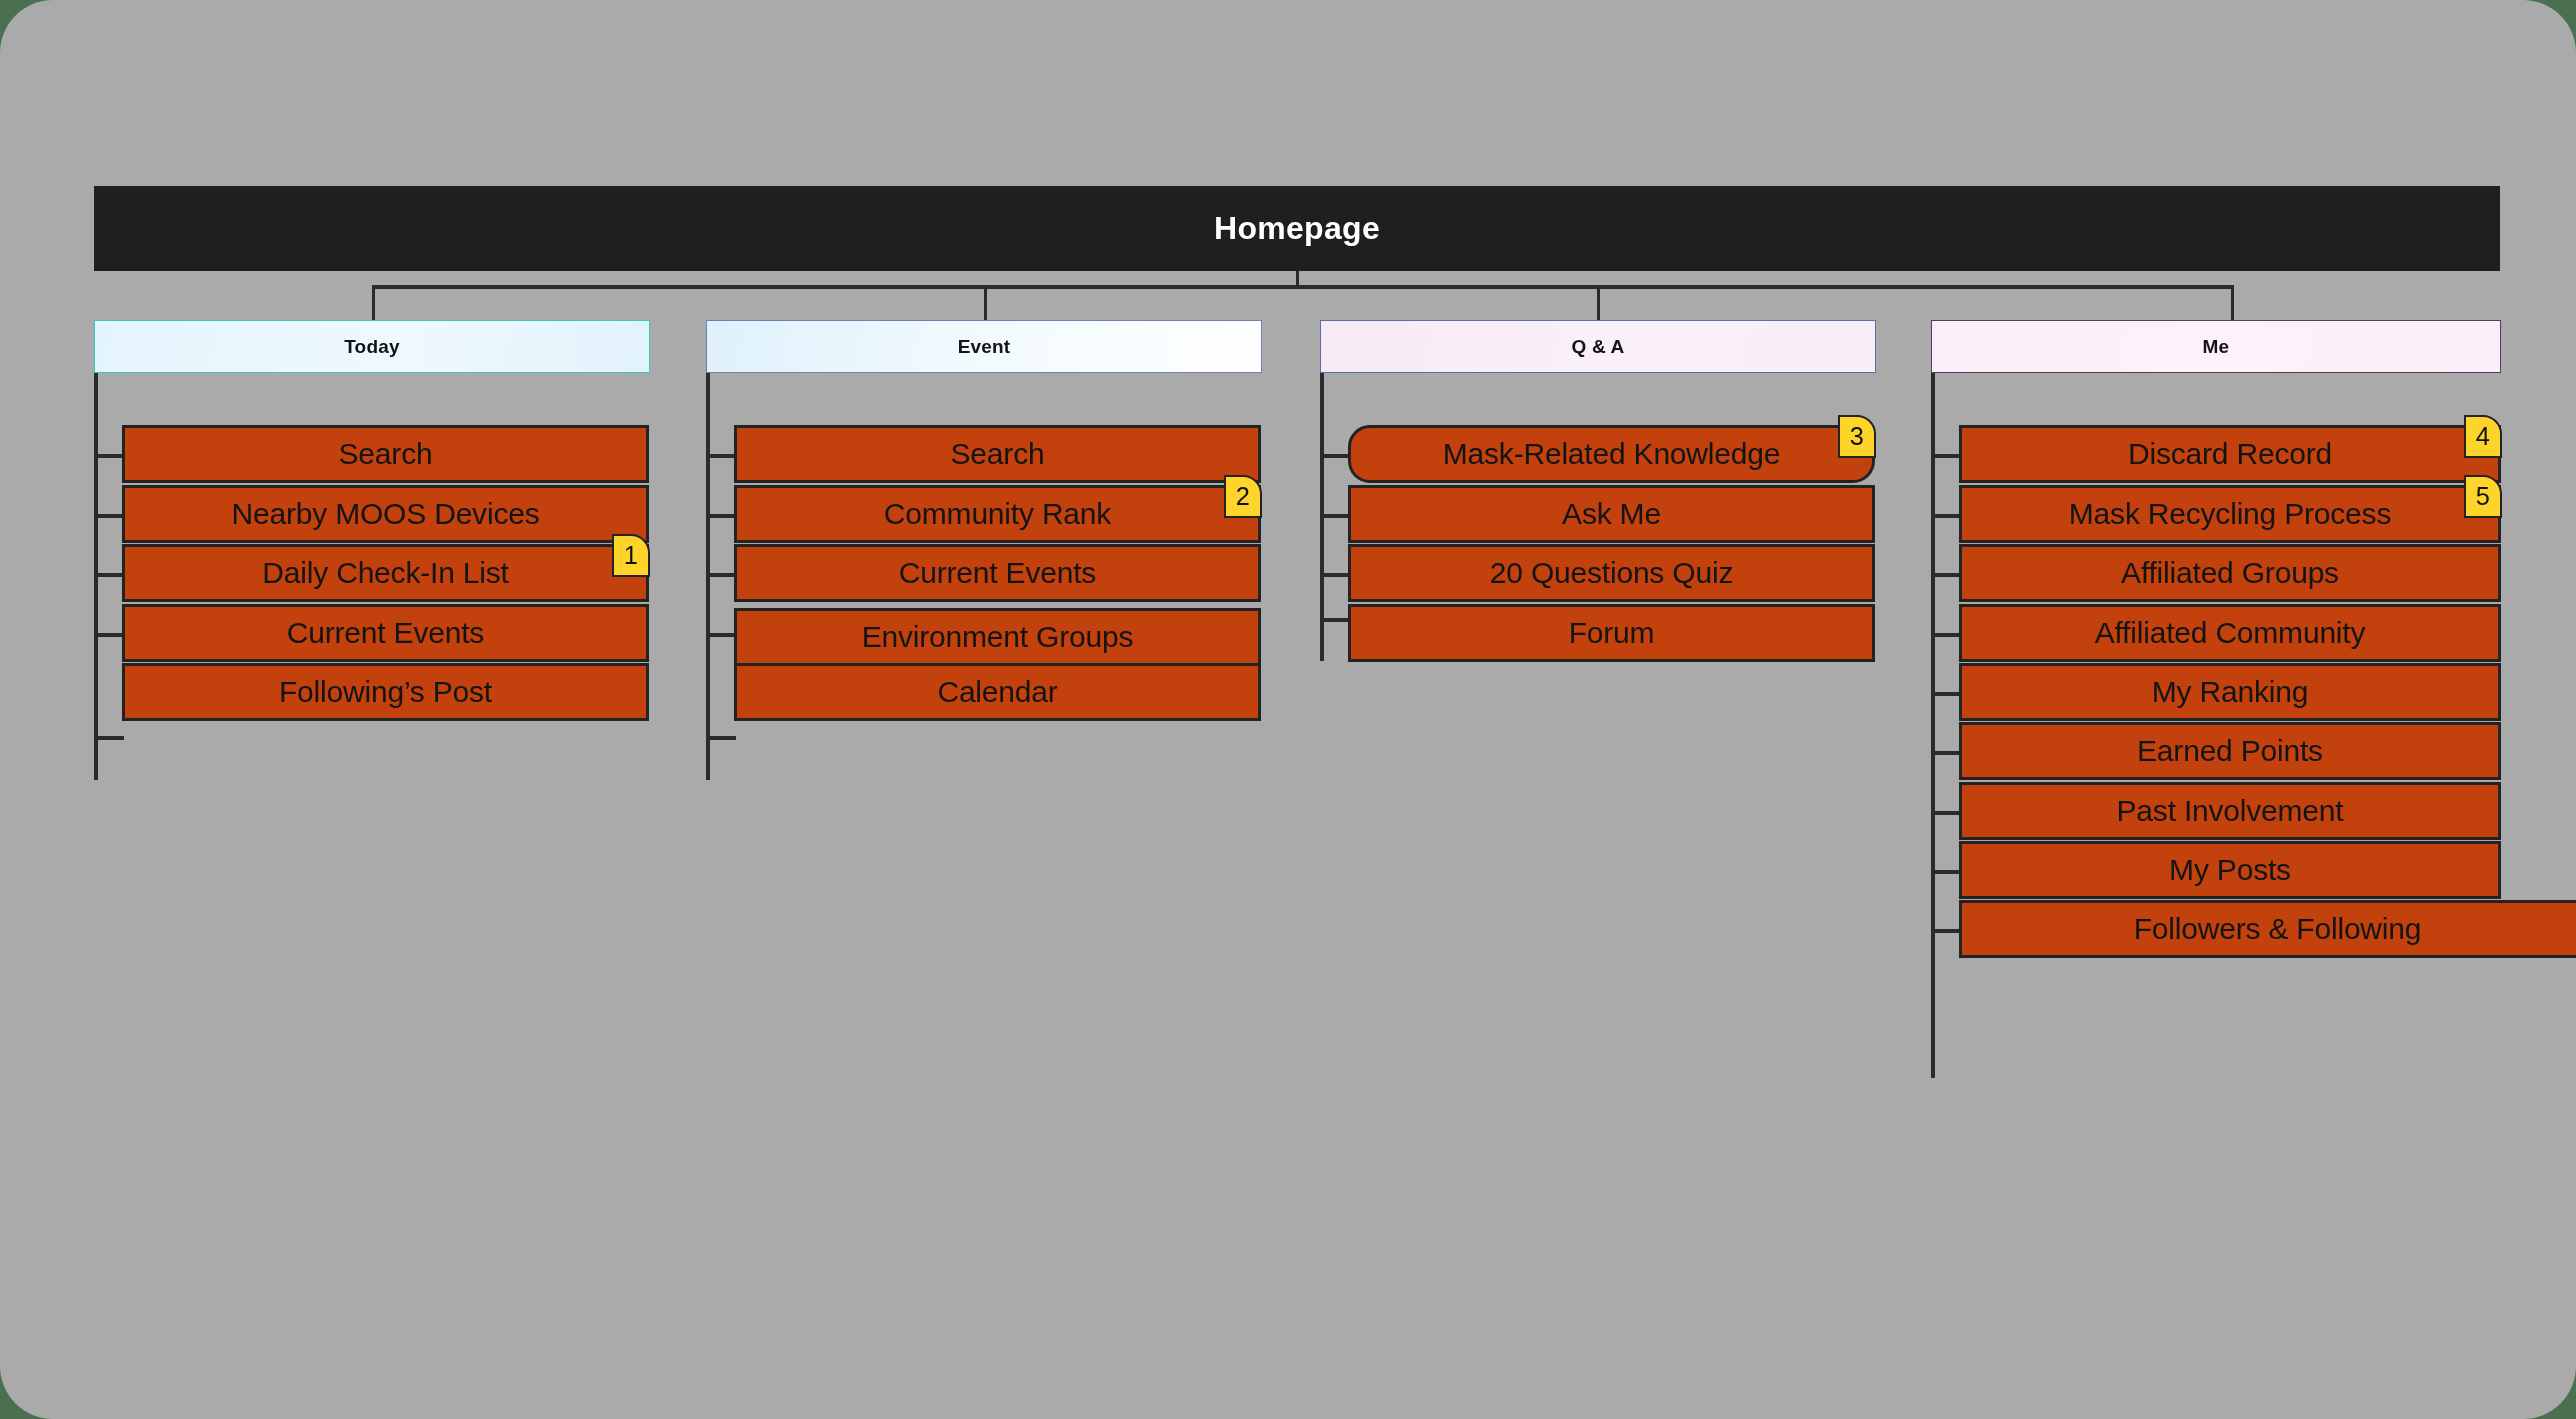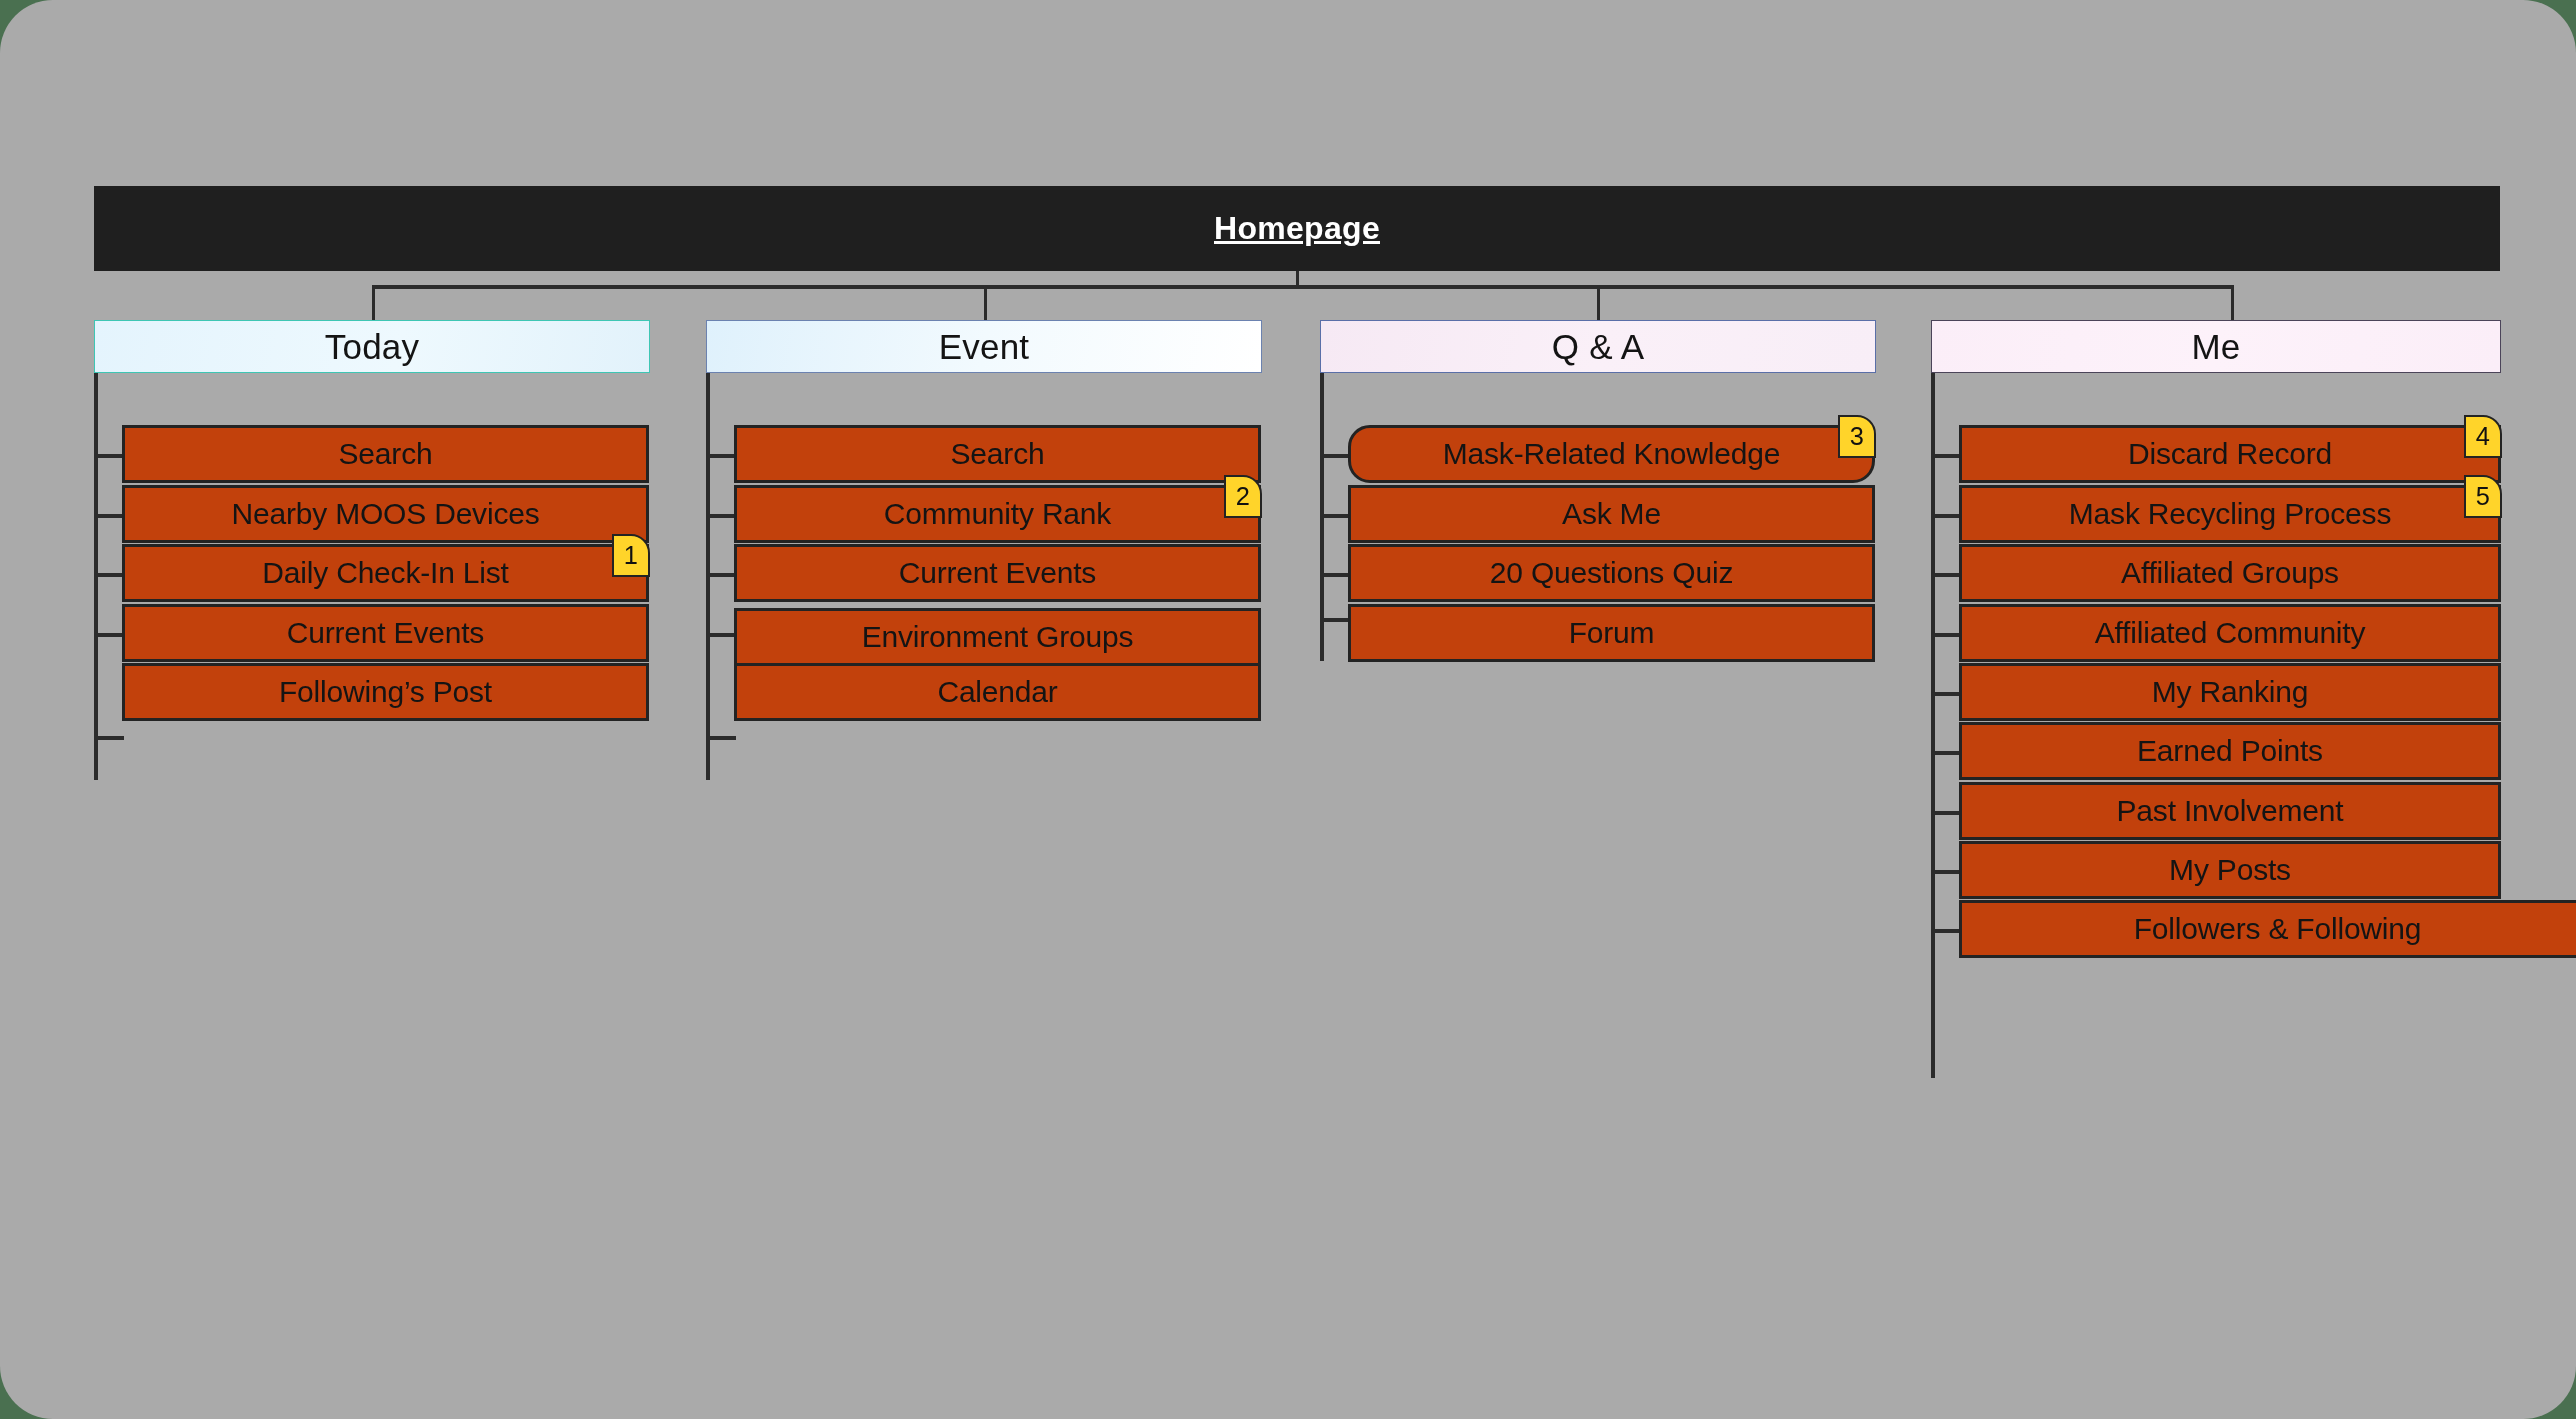--- a/index.html
+++ b/index.html
@@ -24,42 +24,41 @@
     left:94px; top:186px;
     width:2406px; height:85px;
     background:#1f1f1f;
     display:flex; align-items:center; justify-content:center;
   }
   #root-node .root-label {
     color:#ffffff;
     font-size:32px;
     font-weight:bold;
     letter-spacing:0.3px;
-    text-decoration:underline;
   }
 
   
   .conn { position:absolute; background:#2b2b2b; }
   .conn-v-root { width:2.8px; }
   .conn-bus   { height:3.8px; }
   .conn-drop  { width:2.8px; }
   .spine      { width:3.8px; background:#2b2b2b; position:absolute; }
   .stub       { height:3.8px; background:#2b2b2b; position:absolute; }
 
   
   .column { position:absolute; top:320px; }
 
   .col-header {
     position:absolute; left:0; top:0;
     height:53px;
     display:flex; align-items:center; justify-content:center;
     border-width:1.9px; border-style:solid;
   }
   .col-header .hdr-label {
-    font-size:35px; font-weight:normal; color:#141414;
+    font-size:19px; font-weight:bold; color:#141414;
     letter-spacing:0.2px;
   }
 
   .node-box {
     position:absolute;
     height:58px;
     background:#c2410c;
     border:3.8px solid #232323;
     display:flex; align-items:center; justify-content:center;
   }

